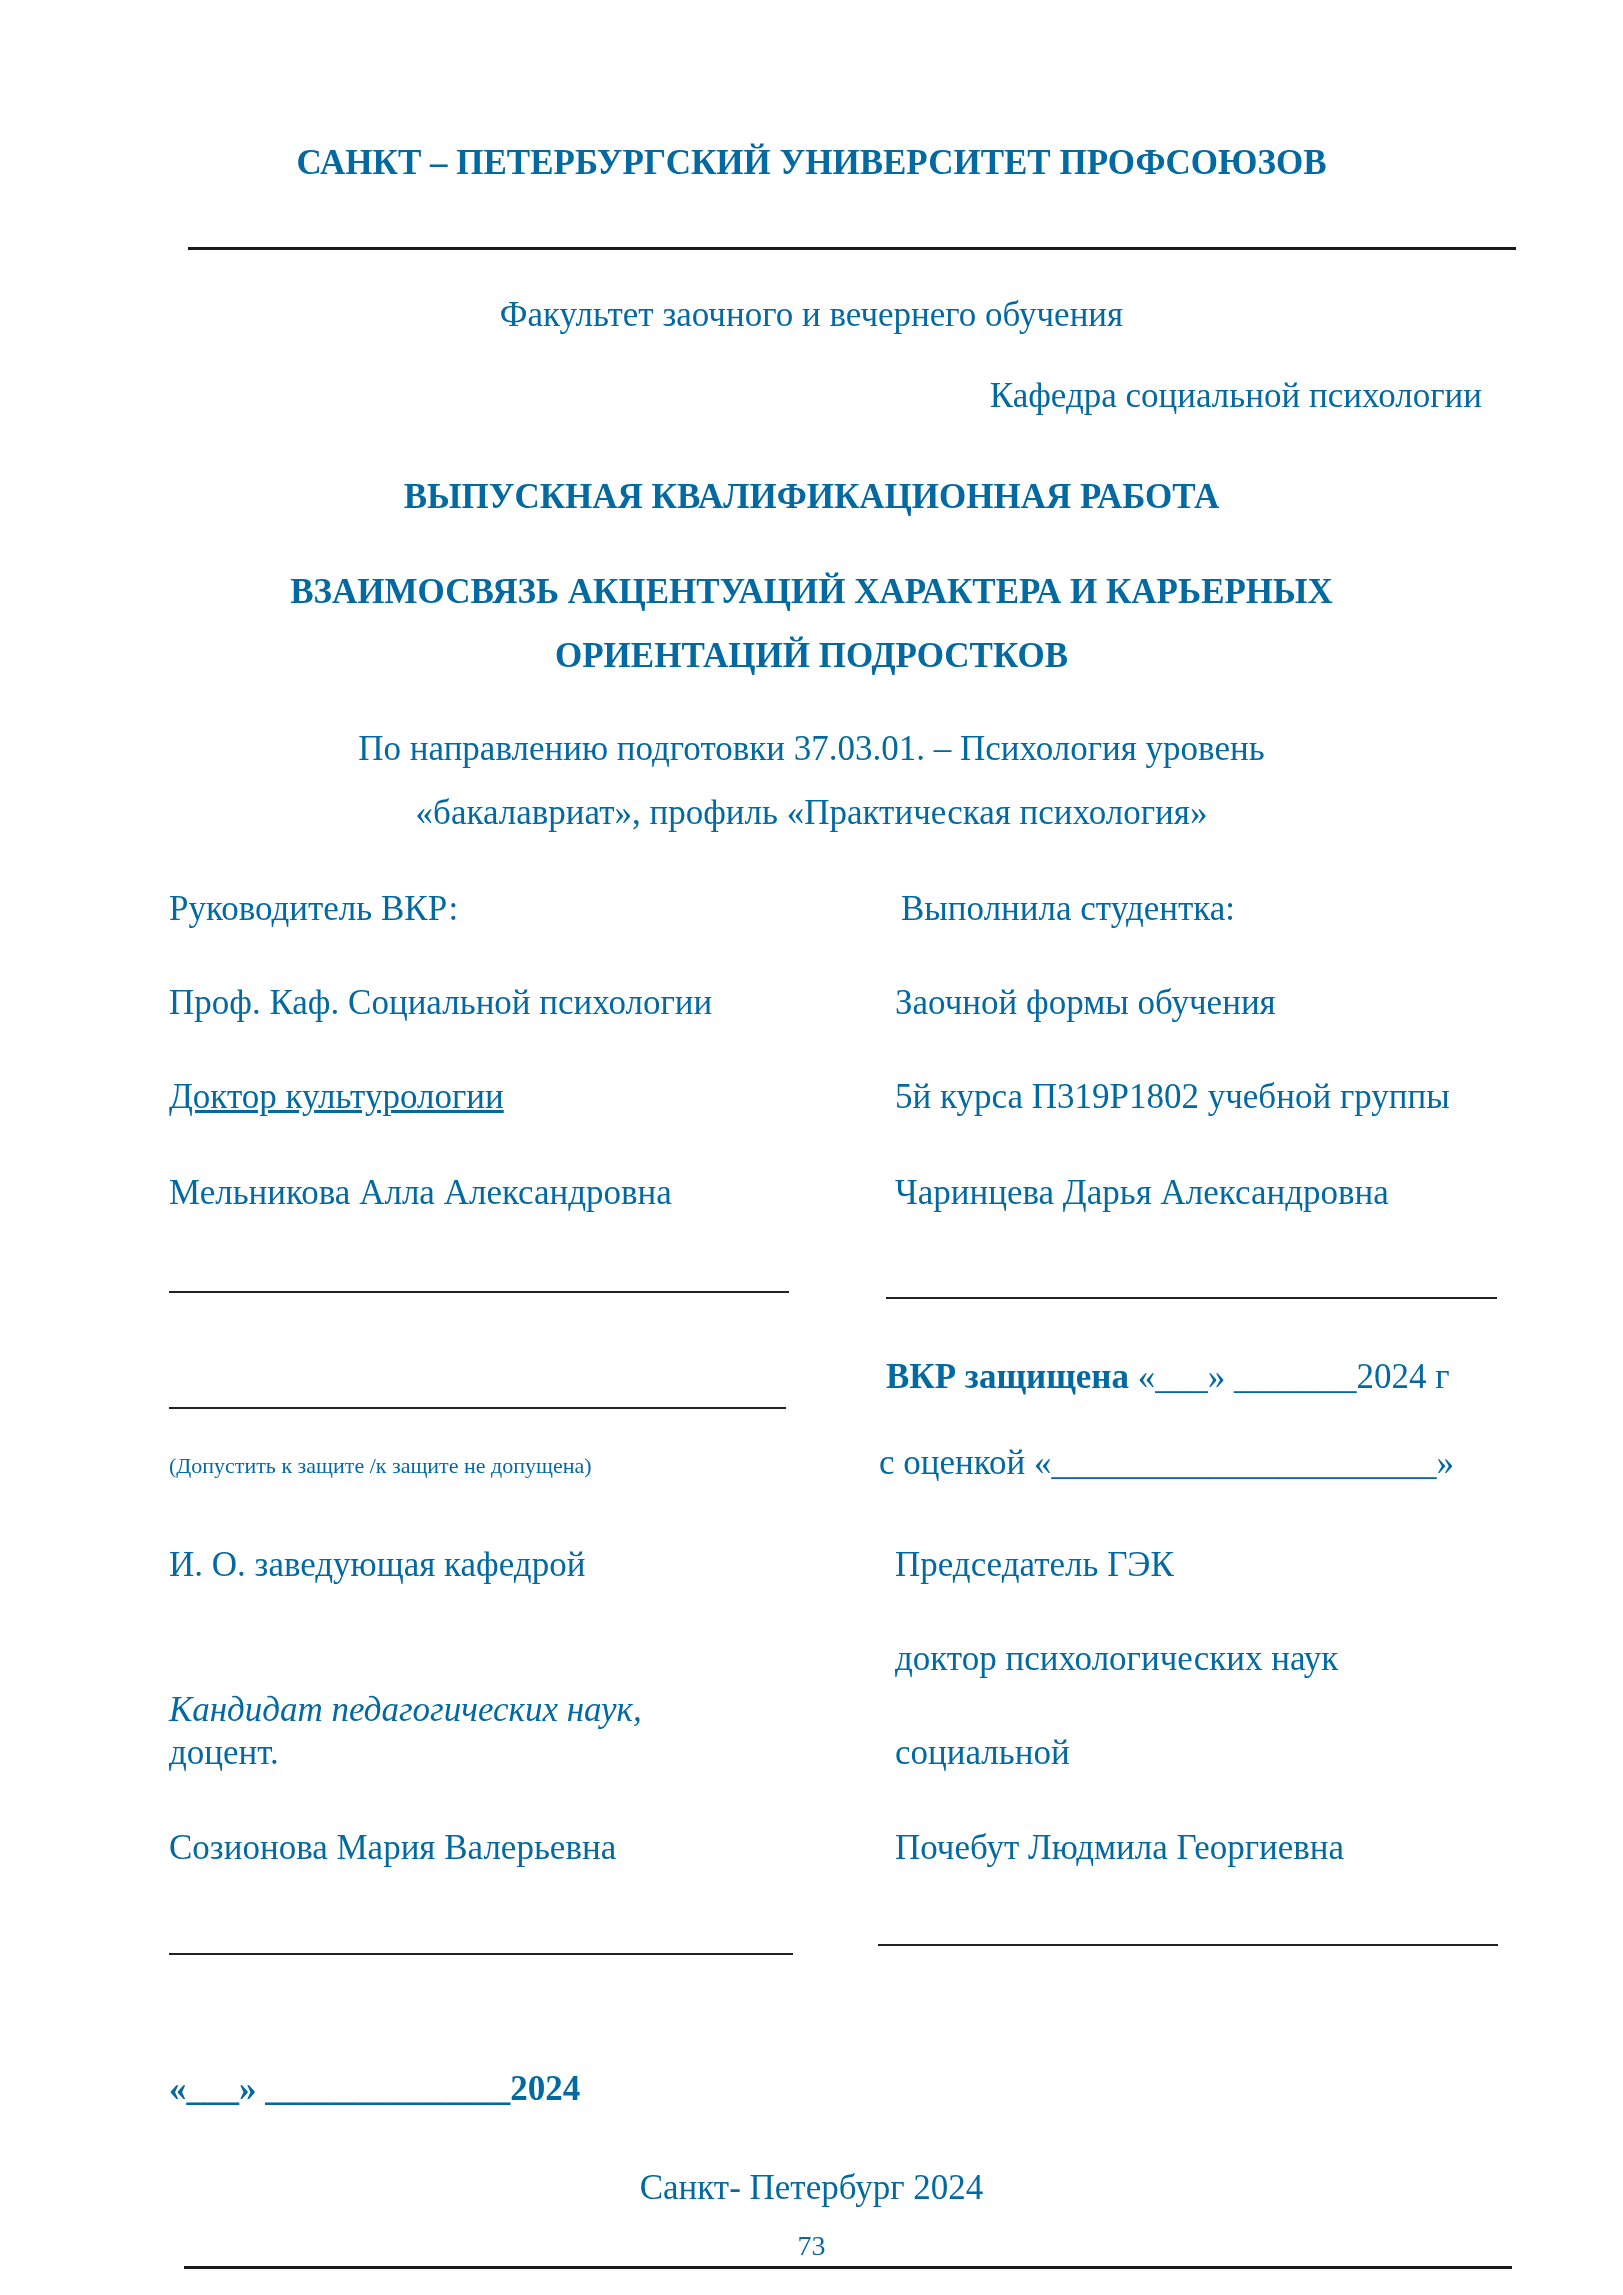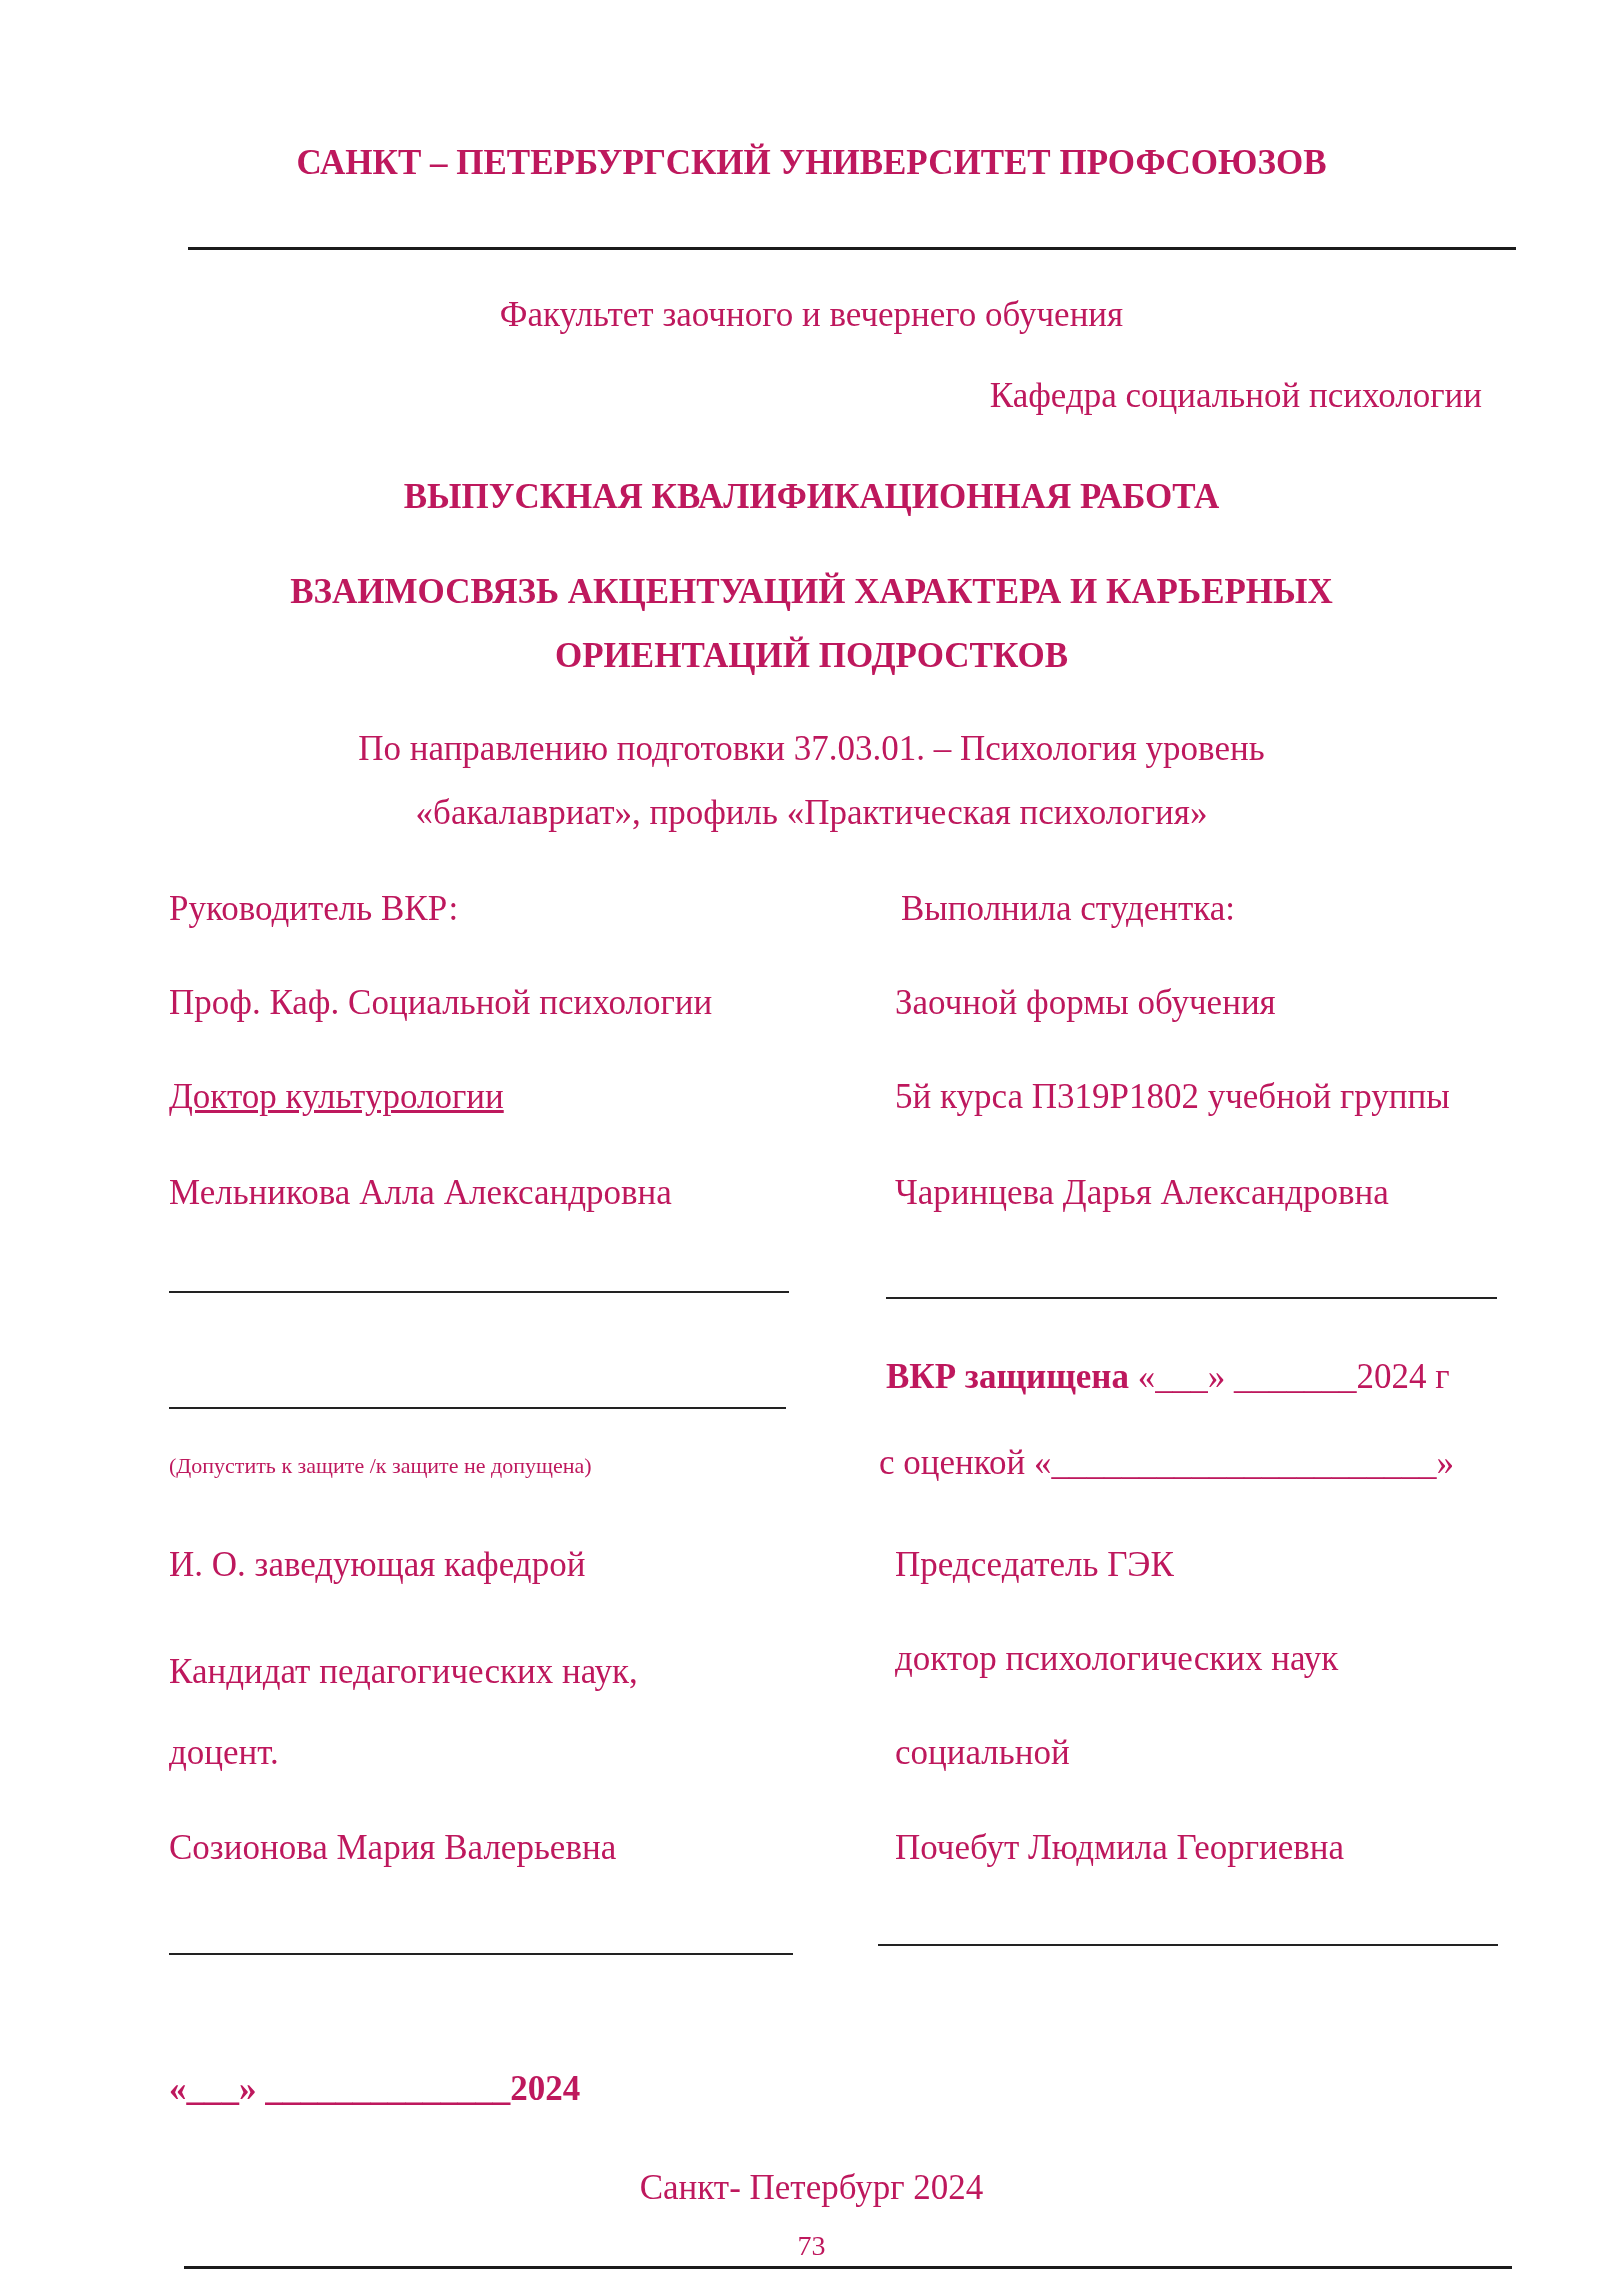--- a/index.html
+++ b/index.html
@@ -6,21 +6,21 @@
     margin: 0;
     padding: 0;
     background: #ffffff;
   }
   .page {
     position: relative;
     width: 1623px;
     height: 2295px;
     background: #ffffff;
     font-family: "Liberation Serif", "DejaVu Serif", serif;
-    color: #be185d;
+    color: #0369a1;
     overflow: hidden;
   }
   .abs { position: absolute; white-space: nowrap; }
   .centered { left: 0; right: 0; text-align: center; }
   .t { font-size: 35px; line-height: 1.15; }
   .t-bold { font-size: 35px; font-weight: bold; line-height: 1.15; }
   .t-small { font-size: 22px; line-height: 1.1; }
   .t-page { font-size: 28px; }
   .rule { position: absolute; background: #1b1b1b; }
   .sigline { position: absolute; background: #222222; height: 2.4px; }
@@ -60,21 +60,21 @@
   <div class="abs t" style="top:1357px; left:886px;"><span class="lead-bold">ВКР защищена</span><span> «___» _______2024 г</span></div>
 
   <div class="sigline" style="top:1407px; left:169px; width:617px;"></div>
 
   <div class="abs t-small" style="top:1454px; left:169px;">(Допустить к защите /к защите не допущена)</div>
   <div class="abs t" style="top:1443px; left:879px;">с оценкой «______________________»</div>
 
   <div class="abs t" style="top:1545px; left:169px;">И. О. заведующая кафедрой</div>
   <div class="abs t" style="top:1545px; left:895px;">Председатель ГЭК</div>
 
-  <div class="abs t" style="top:1652px; left:169px;">Кандидат педагогических наук,</div>
+  <div class="abs t" style="top:1690px; left:169px;font-style:italic;">Кандидат педагогических наук,</div>
   <div class="abs t" style="top:1639px; left:895px;">доктор психологических наук</div>
 
   <div class="abs t" style="top:1733px; left:169px;">доцент.</div>
   <div class="abs t" style="top:1733px; left:895px;">социальной</div>
 
   <div class="abs t" style="top:1828px; left:169px;">Созионова Мария Валерьевна</div>
   <div class="abs t" style="top:1828px; left:895px;">Почебут Людмила Георгиевна</div>
 
   <div class="sigline" style="top:1953px; left:169px; width:624px;"></div>
   <div class="sigline" style="top:1944px; left:878px; width:620px;"></div>

